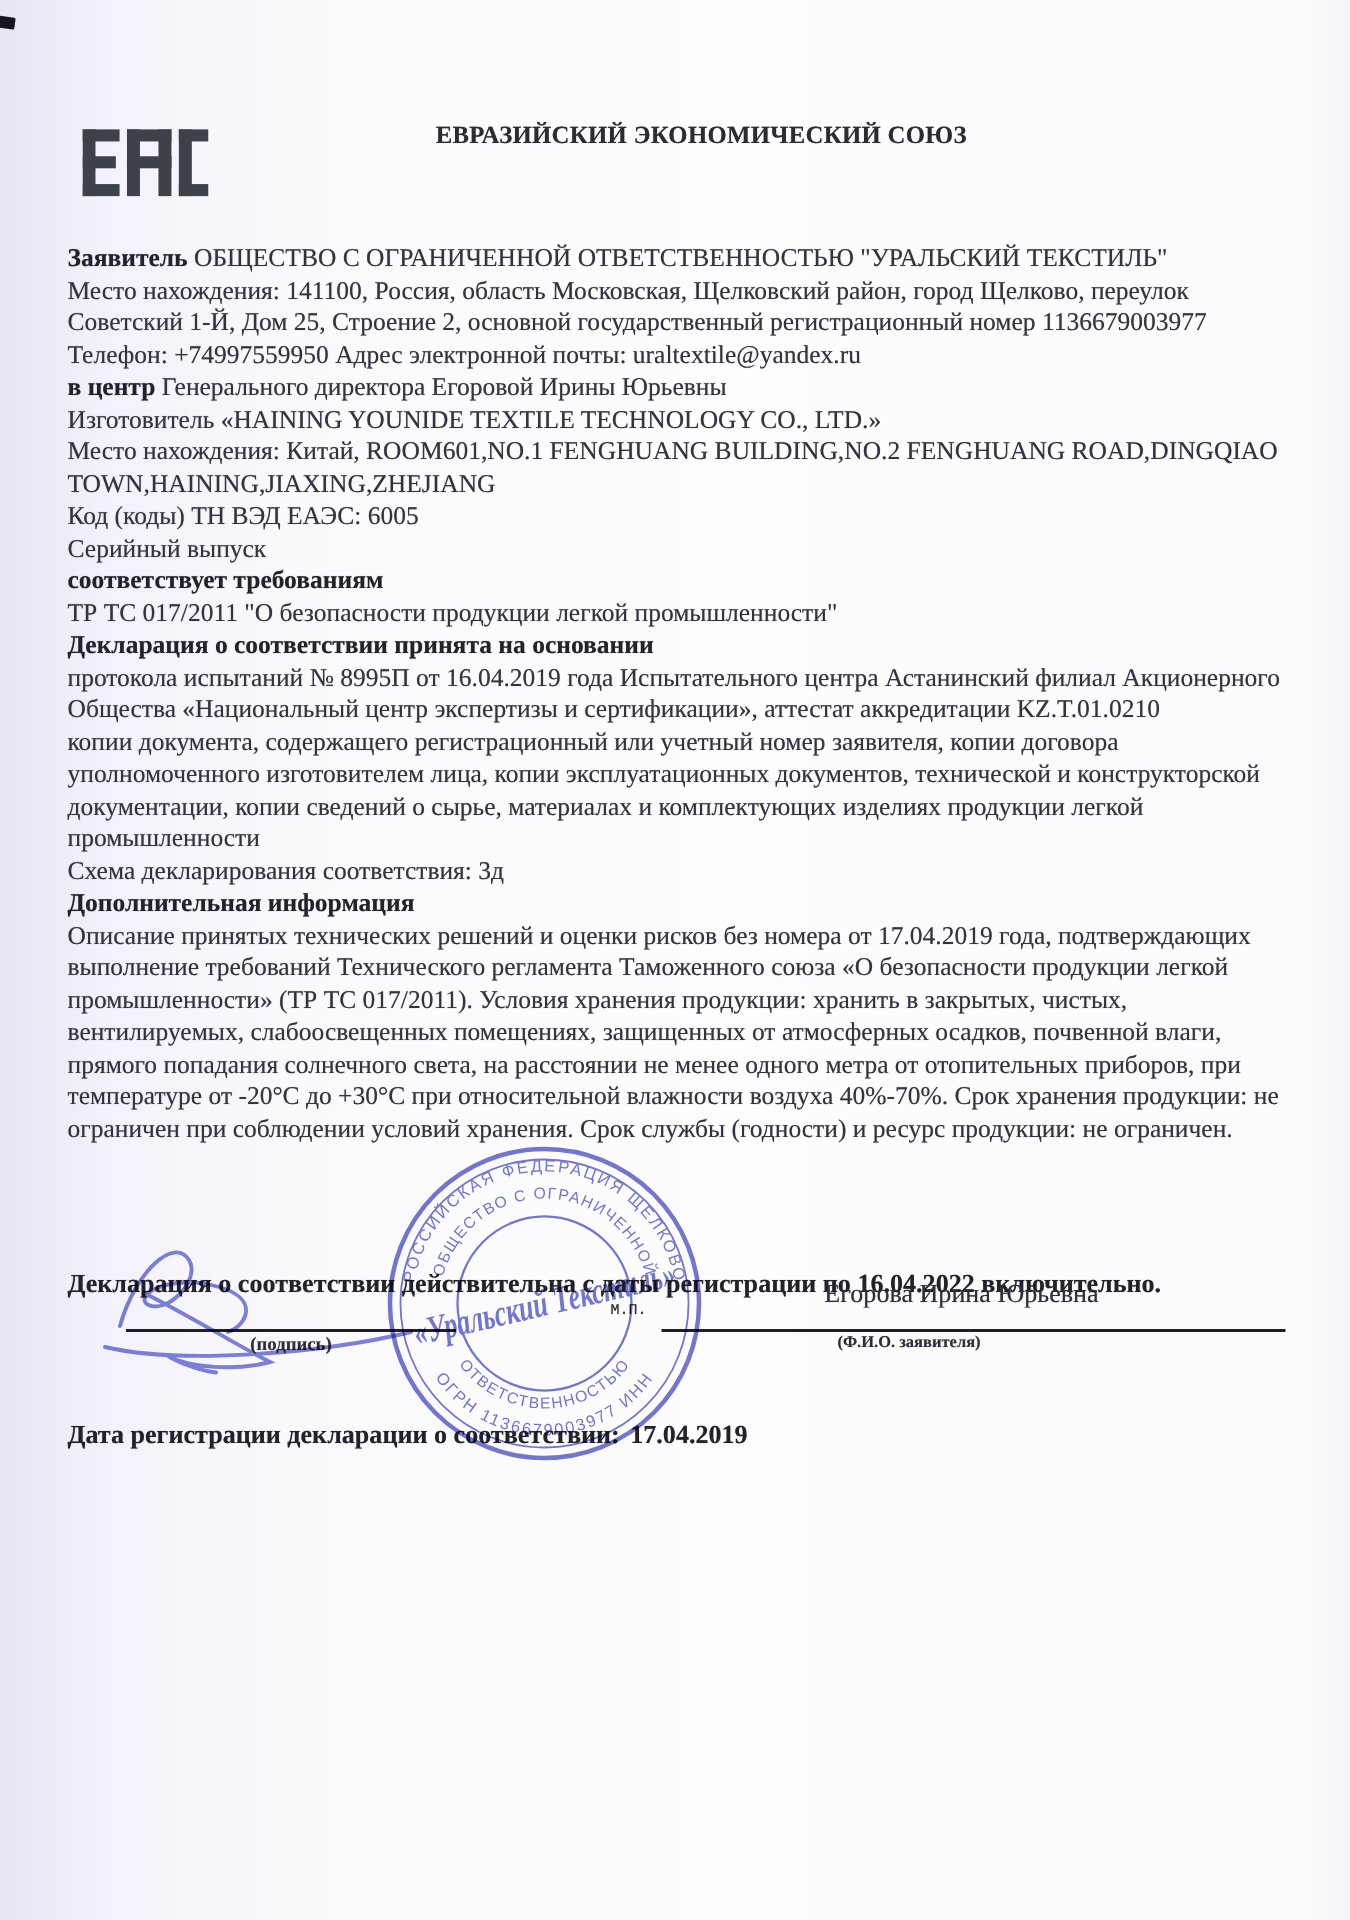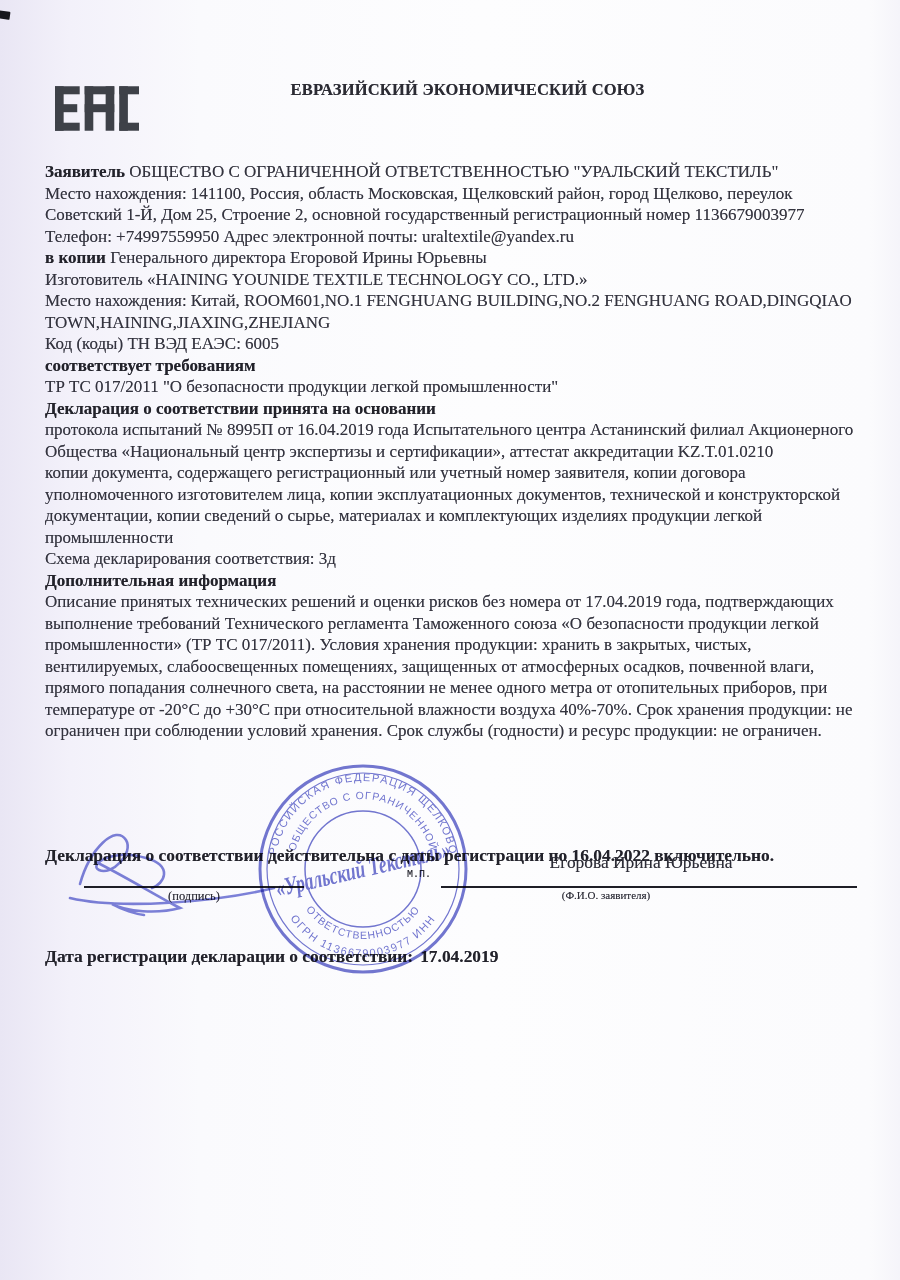--- a/index.html
+++ b/index.html
@@ -22,21 +22,21 @@
   }
   .para{margin:0;}
   .para b{color:#22222a;}
   .validity{
     position:absolute;left:45px;top:817px;width:815px;
     font-weight:700;font-size:17.4px;color:#22222a;text-shadow:0 0 .6px rgba(40,40,55,.5);margin-top:28px;
   }
   .sig-line{position:absolute;border-top:2px solid #1e1e26;height:0;}
   .sig-line.left{left:84px;top:886px;width:220px;}
   .sig-line.right{left:441px;top:886px;width:416px;}
-  .sig-label{position:absolute;text-align:center;font-size:12.5px;color:#2e2e38;text-shadow:0 0 .5px rgba(45,45,60,.5);}
+  .sig-label{position:absolute;text-align:center;font-size:12.5px;color:#2e2e38;text-shadow:0 0 .5px rgba(45,45,60,.5);font-weight:bold;}
   .lbl-podpis{left:84px;top:889px;width:220px;}
   .lbl-fio{left:441px;top:889px;width:330px;font-size:11px;}
   .mp{position:absolute;left:407px;top:869px;font-size:10px;color:#2a2a33;text-shadow:0 0 .5px rgba(45,45,60,.5);font-family:Liberation Mono, monospace;}
   .sig-name{position:absolute;left:441px;top:852px;width:400px;text-align:center;font-size:17.4px;color:#2e2e38;text-shadow:0 0 .6px rgba(45,45,60,.5);}
   .reg-line{position:absolute;left:45px;width:815px;font-weight:700;font-size:17.4px;color:#22222a;text-shadow:0 0 .6px rgba(40,40,55,.5);}
   .reg-number{top:919px;}
   .reg-date{top:946px;}
   .reg-line .val{margin-left:7px;}
   .stamp{position:absolute;left:252px;top:758px;mix-blend-mode:multiply;opacity:.85;}
   .signature-ink{position:absolute;left:66px;top:818px;mix-blend-mode:multiply;opacity:.9;}
@@ -65,24 +65,25 @@
   </svg>
 
   <div class="hdr-title">
     <div>ЕВРАЗИЙСКИЙ ЭКОНОМИЧЕСКИЙ СОЮЗ</div>
   </div>
 
   <div class="body-text">
       <div class="para"><b>Заявитель</b> ОБЩЕСТВО С ОГРАНИЧЕННОЙ ОТВЕТСТВЕННОСТЬЮ "УРАЛЬСКИЙ ТЕКСТИЛЬ"</div>
       <div class="para">Место нахождения: 141100, Россия, область Московская, Щелковский район, город Щелково, переулок Советский 1-Й, Дом 25, Строение 2, основной государственный регистрационный номер 1136679003977</div>
       <div class="para">Телефон: +74997559950 Адрес электронной почты: uraltextile@yandex.ru</div>
-      <div class="para"><b>в копии</b> Генерального директора Егоровой Ирины Юрьевны</div>
+      <div class="para"><b>в центр</b> Генерального директора Егоровой Ирины Юрьевны</div>
       <div class="para">Изготовитель «HAINING YOUNIDE TEXTILE TECHNOLOGY CO., LTD.»</div>
       <div class="para">Место нахождения: Китай, ROOM601,NO.1 FENGHUANG BUILDING,NO.2 FENGHUANG ROAD,DINGQIAO TOWN,HAINING,JIAXING,ZHEJIANG</div>
       <div class="para">Код (коды) ТН ВЭД ЕАЭС: 6005</div>
+      <div class="para">Серийный выпуск</div>
       <div class="para"><b>соответствует требованиям</b></div>
       <div class="para">ТР ТС 017/2011 "О безопасности продукции легкой промышленности"</div>
       <div class="para"><b>Декларация о соответствии принята на основании</b></div>
       <div class="para">протокола испытаний № 8995П от 16.04.2019 года Испытательного центра Астанинский филиал Акционерного Общества «Национальный центр экспертизы и сертификации», аттестат аккредитации KZ.T.01.0210</div>
       <div class="para">копии документа, содержащего регистрационный или учетный номер заявителя, копии договора уполномоченного изготовителем лица, копии эксплуатационных документов, технической и конструкторской  документации, копии сведений о сырье, материалах и комплектующих изделиях продукции легкой промышленности</div>
       <div class="para">Схема декларирования соответствия: 3д</div>
       <div class="para"><b>Дополнительная информация</b></div>
       <div class="para">Описание принятых технических решений и оценки рисков без номера от 17.04.2019 года, подтверждающих выполнение требований Технического регламента Таможенного союза «О безопасности продукции легкой промышленности» (ТР ТС 017/2011). Условия хранения продукции: хранить в закрытых, чистых, вентилируемых, слабоосвещенных помещениях, защищенных от атмосферных осадков, почвенной влаги, прямого попадания солнечного света, на расстоянии не менее одного метра от отопительных приборов, при температуре от -20°С до +30°С при относительной влажности воздуха 40%-70%. Срок хранения продукции: не ограничен при соблюдении условий хранения. Срок службы (годности) и ресурс продукции: не ограничен.</div>
     </div>
 

